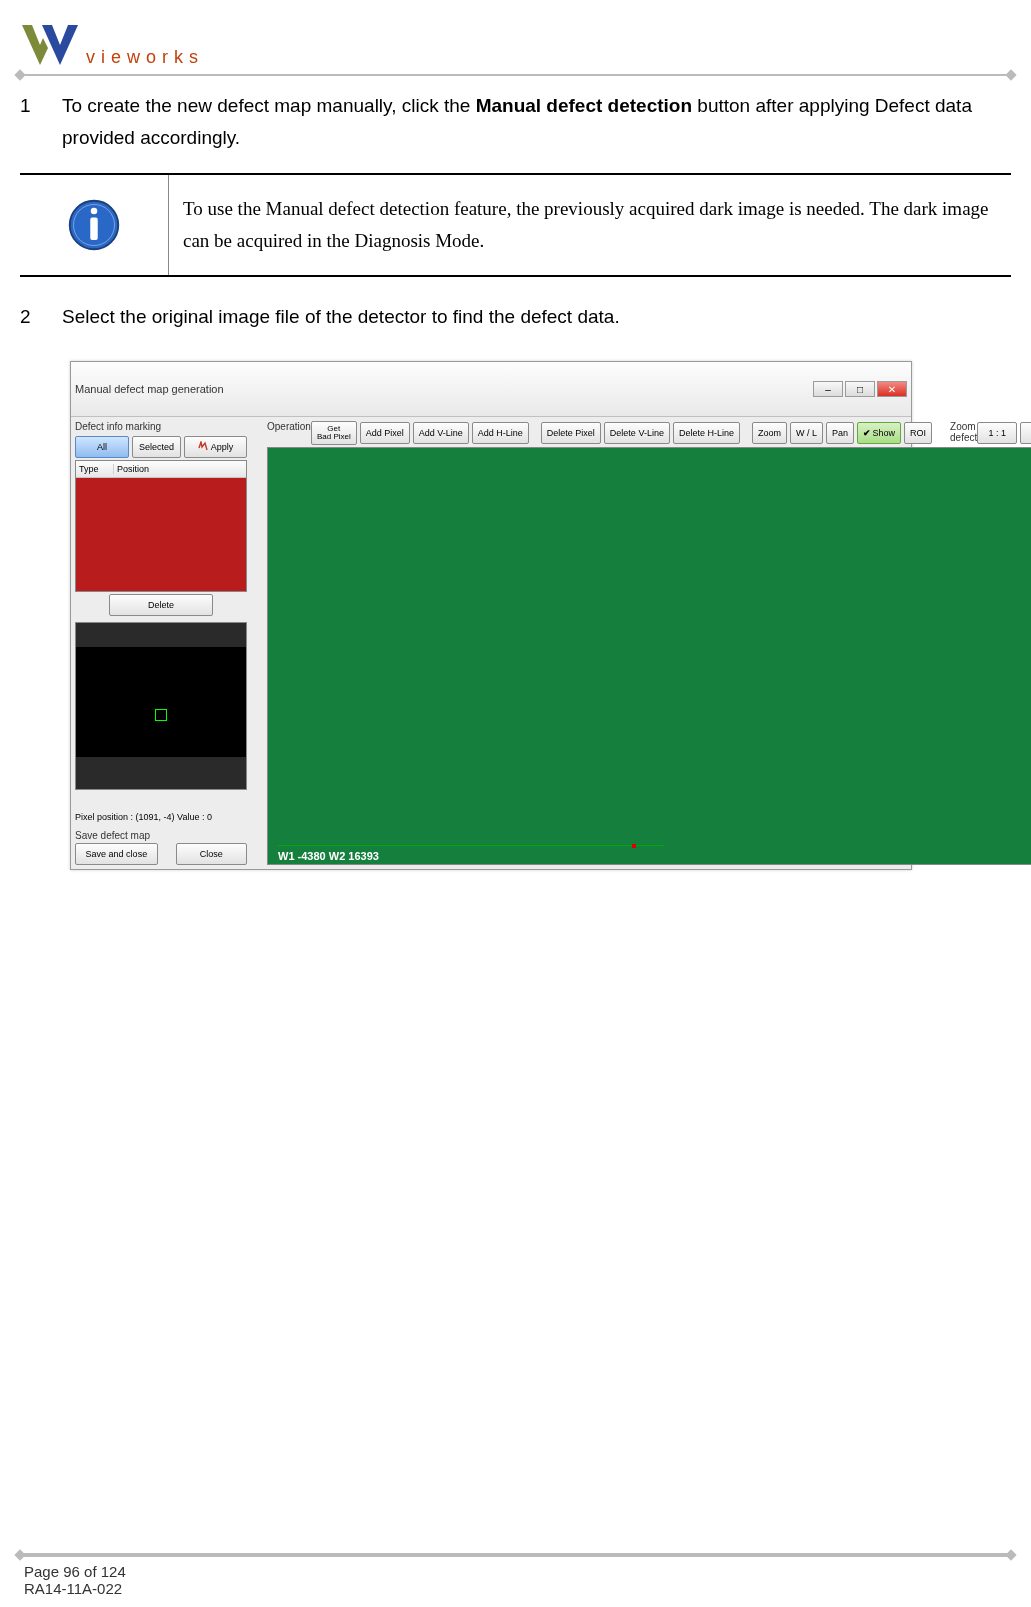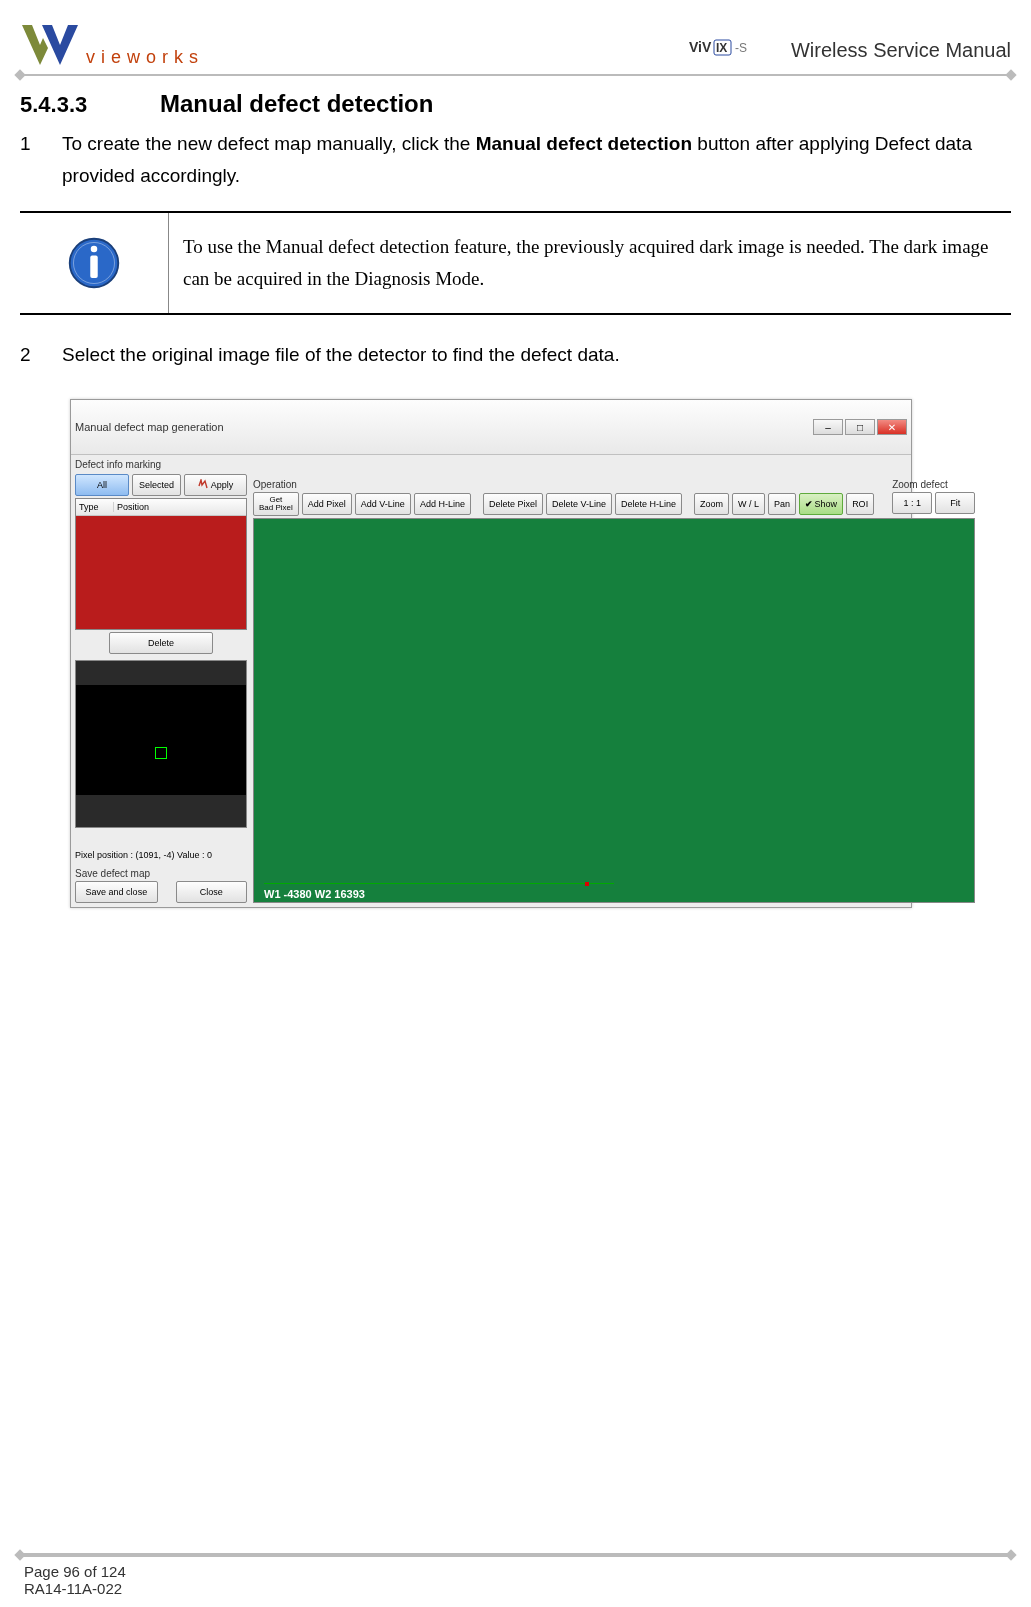--- a/index.html
+++ b/index.html
@@ -141,21 +141,21 @@
     width: 28px; height: 14px;
     border: 1px solid #9a9a9a;
     background: linear-gradient(#f8f8f8,#dcdcdc);
     display: flex; align-items: center; justify-content: center;
   }
   .win-btn.close { background: linear-gradient(#f28b82,#d93025); color:#fff; }
 
   .app-body {
     display: flex;
     padding: 4px;
-    gap: 6px;
+    gap: 20px;
     justify-content: space-between;
   }
   .left-panel {
     width: 172px;
     flex: 0 0 172px;
     display: flex;
     flex-direction: column;
     gap: 2px;
   }
   .right-panel { flex: 1; display: flex; flex-direction: column; gap: 2px; }
@@ -231,21 +231,21 @@
   }
   .viewer .readout {
     position:absolute; left:10px; bottom:2px; color:#fff; font-size:11px; font-weight:bold;
   }
 
   .toolbar {
     display: flex;
     gap: 18px;
     align-items: flex-start;
   }
-  .toolbar .section { display: flex; flex-direction: column; margin-top: 20px; }
+  .toolbar .section { display: flex; flex-direction: row; }
   .toolbar .section .row .btn { padding: 0 5px; }
 
   .spacer { flex: 1; }
 
   
   .footer-rule {
     height: 0;
     border-top: 4px solid #bbb;
     margin-top: 6px;
     position: relative;
@@ -276,38 +276,23 @@
 <div class="page">
 
   <div class="header">
     <div class="logo-left">
       <svg viewBox="0 0 60 50">
         <path d="M2 5 L20 45 L28 28 L23 18 L20 25 L12 5 Z" fill="#7d8a3a"></path>
         <path d="M22 5 L40 45 L58 5 L48 5 L40 25 L32 5 Z" fill="#2a4aa0"></path>
       </svg>
       <span class="logo-left-text">vieworks</span>
     </div>
-    <div class="header-right">
-      <span class="logo-right">
-        <svg viewBox="0 0 180 40">
-          <text x="0" y="28" font-family="Arial" font-size="28" fill="#333" font-weight="bold">ViV</text>
-          <rect x="50" y="4" width="34" height="30" rx="4" fill="none" stroke="#2a4aa0" stroke-width="2"></rect>
-          <text x="54" y="28" font-family="Arial" font-size="24" fill="#333" font-weight="bold">IX</text>
-          <text x="92" y="28" font-family="Arial" font-size="24" fill="#777">-S</text>
-        </svg>
-      </span>
-      <span class="doc-title">Wireless Service Manual</span>
-    </div>
   </div>
   <div class="header-rule"></div>
 
-  <div class="section-heading">
-    <span class="sec-num">5.4.3.3</span>
-    <span class="sec-title">Manual defect detection</span>
-  </div>
 
   <div class="num-para">
     <span class="n">1</span>
     <span class="t">
       <span>To create the new defect map manually, click the </span><span class="bold">Manual defect detection</span><span> button after applying Defect data provided accordingly.</span>
     </span>
   </div>
 
   <div class="info-box">
     <div class="info-icon">

